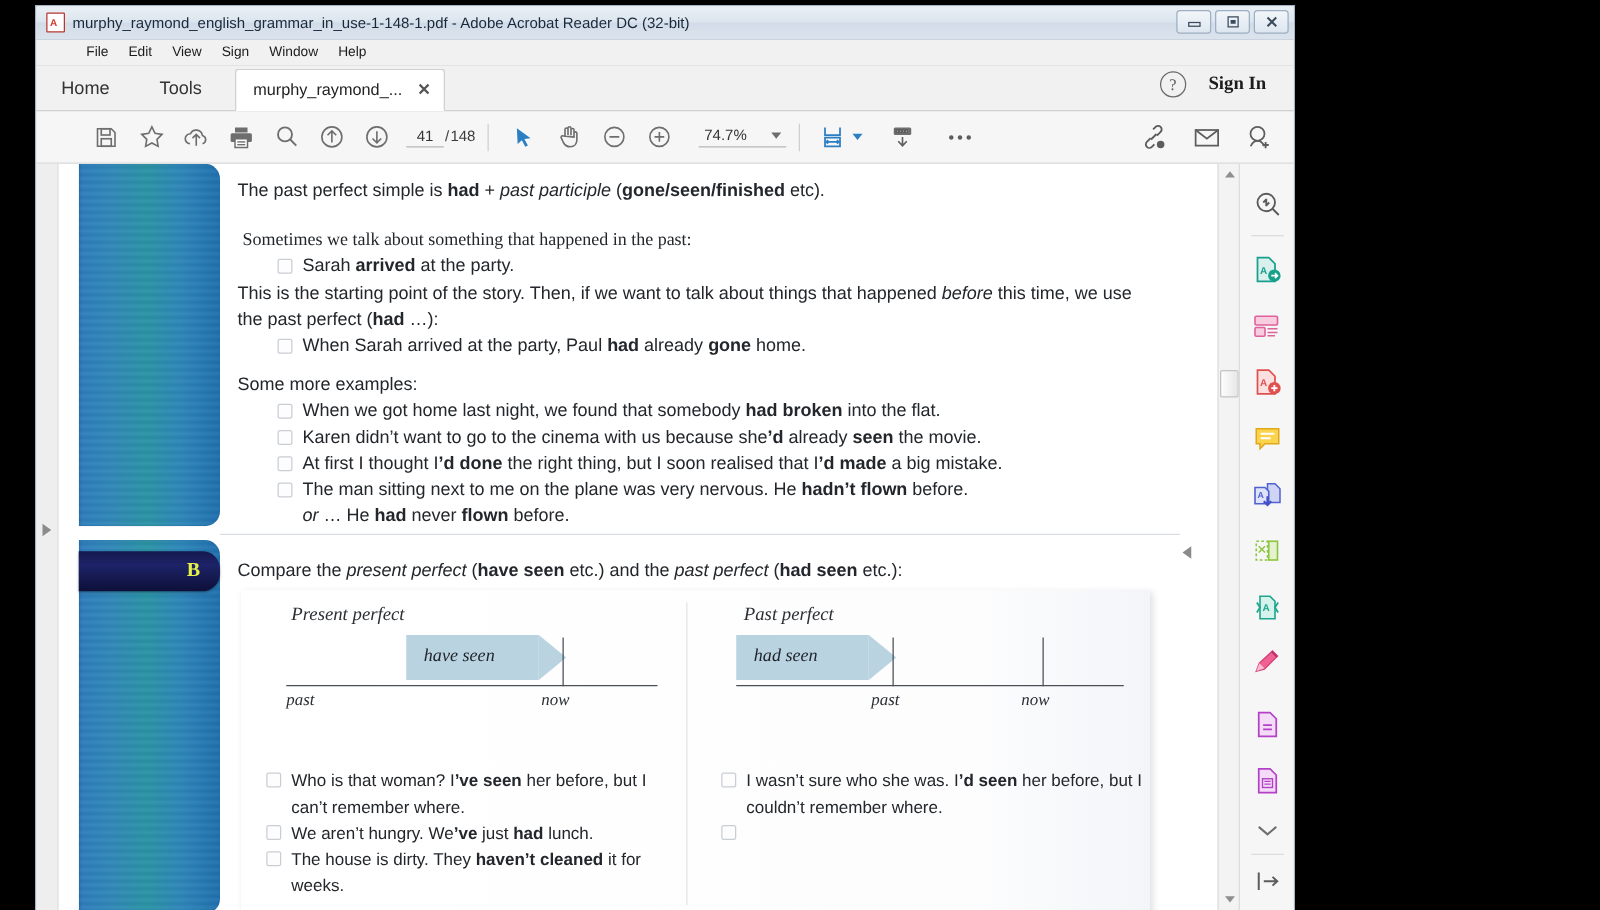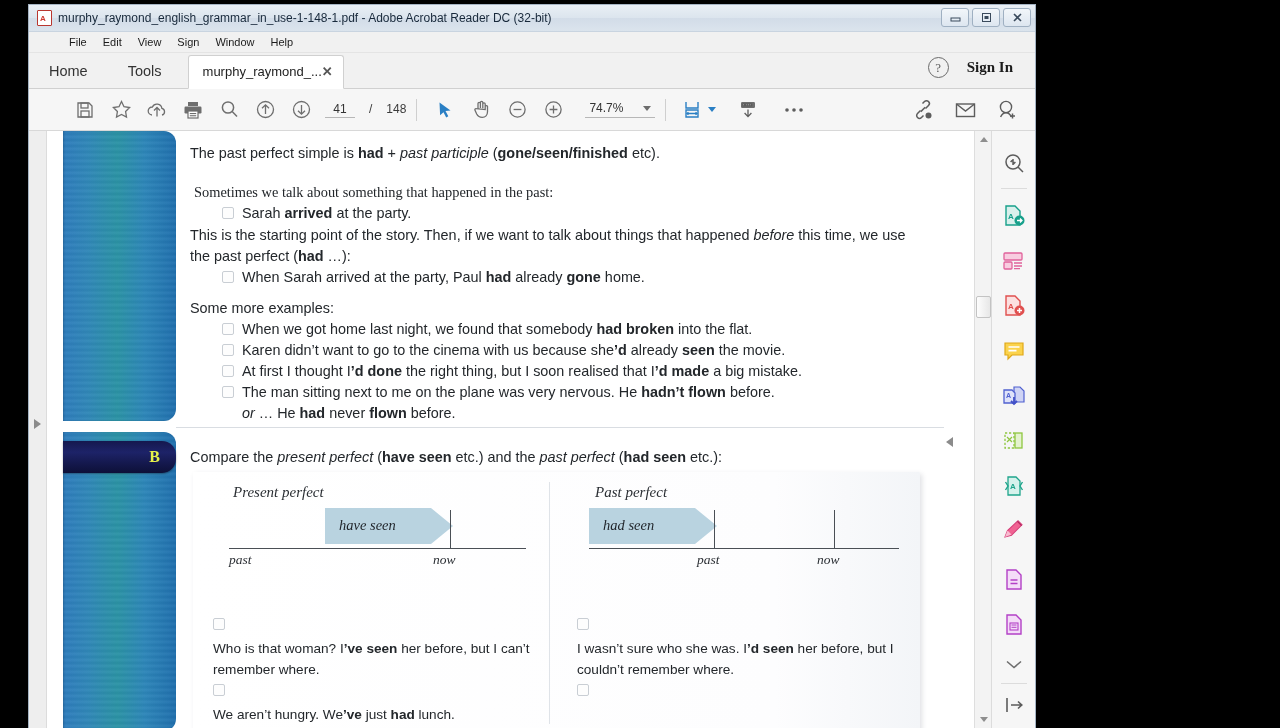--- a/index.html
+++ b/index.html
@@ -106,20 +106,21 @@
     height: 34px;
     background: #fff;
     border: 1px solid #d0d0d0;
     border-bottom: 1px solid #fff;
     border-radius: 3px 3px 0 0;
     display: flex; align-items: center;
     padding: 0 10px 0 14px;
     margin-left: 6px;
     font-size: 13px;
     color: #222;
+    gap: 12px;
     position: relative;
     top: 1px;
   }
   .tab-close {
     font-size: 13px; color: #555;
     line-height: 1;
     font-weight: 600;
   }
   .tabbar-right {
     margin-left: auto;
@@ -158,21 +159,21 @@
     color: #5d5d5d;
   }
   .tb-btn svg { display: block; }
   .tb-sep {
     width: 1px; height: 22px;
     background: #cfcfcf;
     margin: 0 10px;
   }
   .pagebox {
     display: flex; align-items: baseline;
-    gap: 14px; margin-left: 6px;
+    gap: 1px; margin-left: 6px;
     font-size: 12px; color: #333;
   }
   .page-input {
     width: 30px;
     border: none;
     border-bottom: 1px solid #b7b7b7;
     background: transparent;
     text-align: center;
     font-size: 12px;
     color: #333;
@@ -360,21 +361,21 @@
     font-size: 14.5px;
     color: #1f2329;
     white-space: nowrap;
   }
   .ex-list {
     position: absolute;
     font-size: 13.6px;
     line-height: 21px;
     color: #23272b;
   }
-  .ex-list .bullet-row { margin-bottom: 0px; flex-direction: column; }
+  .ex-list .bullet-row { margin-bottom: 0px; }
 
   
   .vscroll {
     width: 17px;
     background: #f3f3f3;
     border-left: 1px solid #dedede;
     position: relative;
     flex: none;
   }
   .vscroll .arrow-btn {

